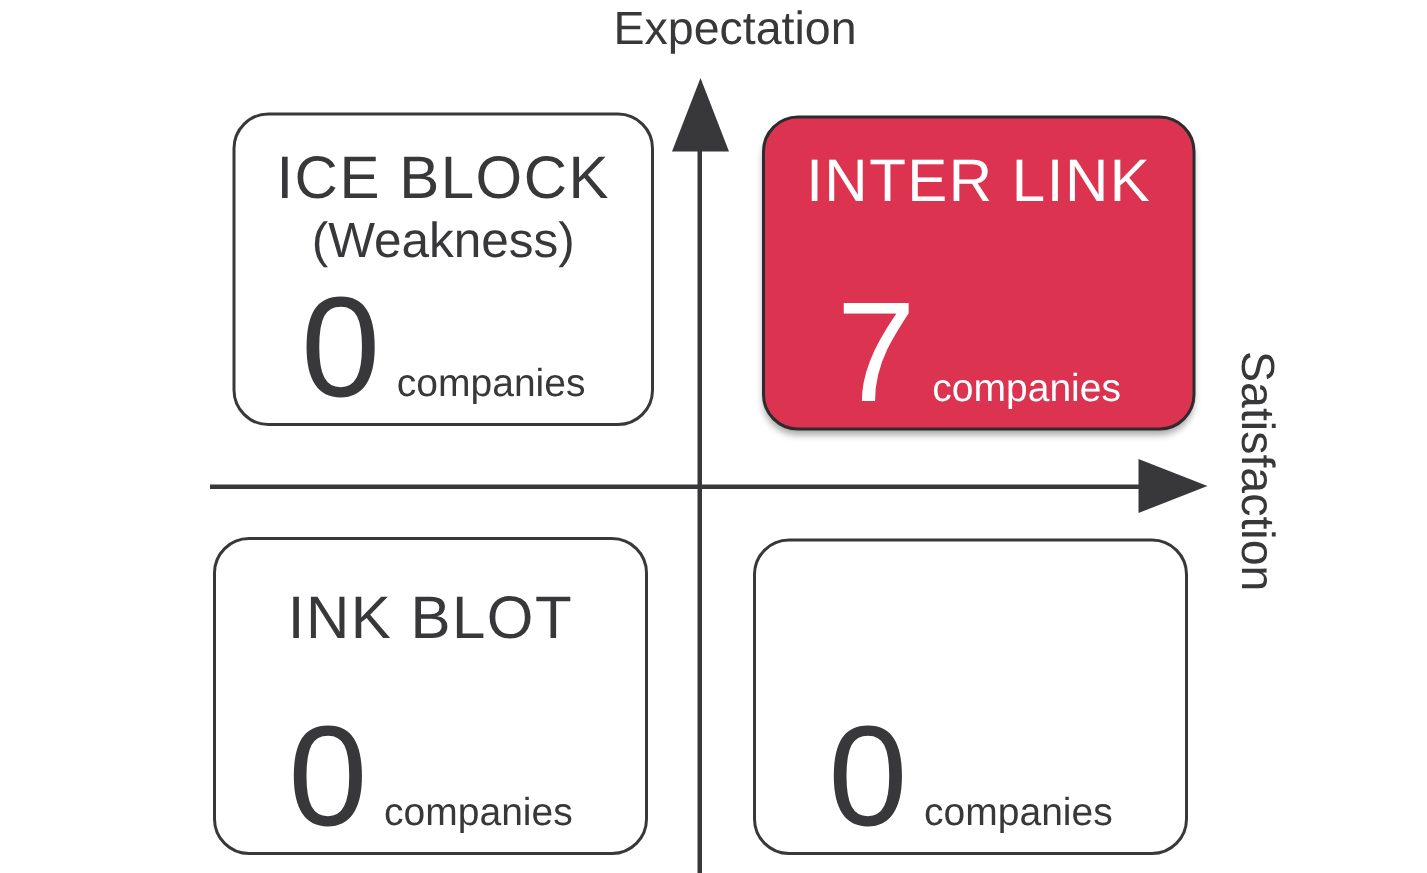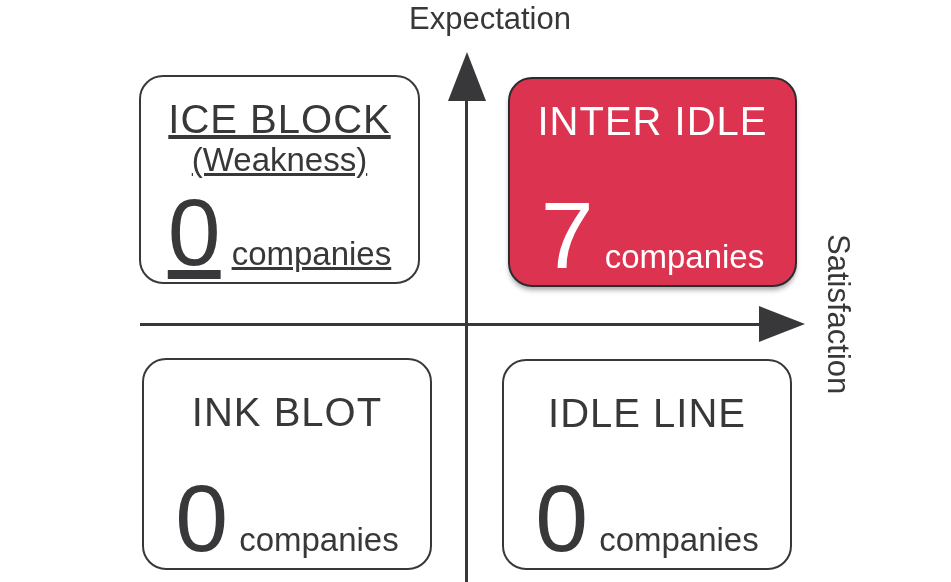--- a/index.html
+++ b/index.html
@@ -83,21 +83,21 @@
     flex-direction: column;
     align-items: center;
     text-align: center;
   }
   .quad.highlight {
     background: var(--accent);
     color: var(--accent-text);
     border-color: #2C2C2E;
     box-shadow: 0 4px 5px -1px rgba(0,0,0,0.35);
   }
-  .quad-tl { left: 139px; top: 75px;  width: 281px; height: 209px; text-decoration: underline; }
+  .quad-tl { left: 155px; top: 75px;  width: 281px; height: 209px; }
   .quad-tr { left: 508px; top: 77px;  width: 289px; height: 210px; }
   .quad-bl { left: 142px; top: 358px; width: 290px; height: 212px; gap: 12px; }
   .quad-br { left: 502px; top: 359px; width: 290px; height: 211px; }
 
   .q-title {
     margin-top: 22px;
     font-size: 40px;
     line-height: 1.0;
     letter-spacing: 1px;
     white-space: nowrap;
@@ -115,21 +115,21 @@
     display: flex;
     align-items: baseline;
     justify-content: center;
     gap: 11px;
   }
   .q-number {
     font-size: 95px;
     line-height: 0.86;
   }
   .q-unit {
-    font-size: 33px;
+    font-size: 26px;
     line-height: 1;
   }
 </style>
 </head>
 <body>
 
 <div class="canvas">
 
   <div class="axis-v-line"></div>
   <div class="axis-v-head"></div>
@@ -142,36 +142,35 @@
   <div class="quad quad-tl">
     <div class="q-title">ICE BLOCK</div>
     <div class="q-subtitle">(Weakness)</div>
     <div class="q-count-row">
       <span class="q-number">0</span>
       <span class="q-unit">companies</span>
     </div>
   </div>
 
   <div class="quad quad-tr highlight">
-    <div class="q-title">INTER IDLE</div>
+    <div class="q-title">INTER LINK</div>
     <div class="q-count-row">
       <span class="q-number">7</span>
       <span class="q-unit">companies</span>
     </div>
   </div>
 
   <div class="quad quad-bl no-subtitle">
     <div class="q-title">INK BLOT</div>
     <div class="q-count-row">
       <span class="q-number">0</span>
       <span class="q-unit">companies</span>
     </div>
   </div>
 
   <div class="quad quad-br no-subtitle">
-    <div class="q-title">IDLE LINE</div>
     <div class="q-count-row">
       <span class="q-number">0</span>
       <span class="q-unit">companies</span>
     </div>
   </div>
 
 </div>
 
 </body></html>

